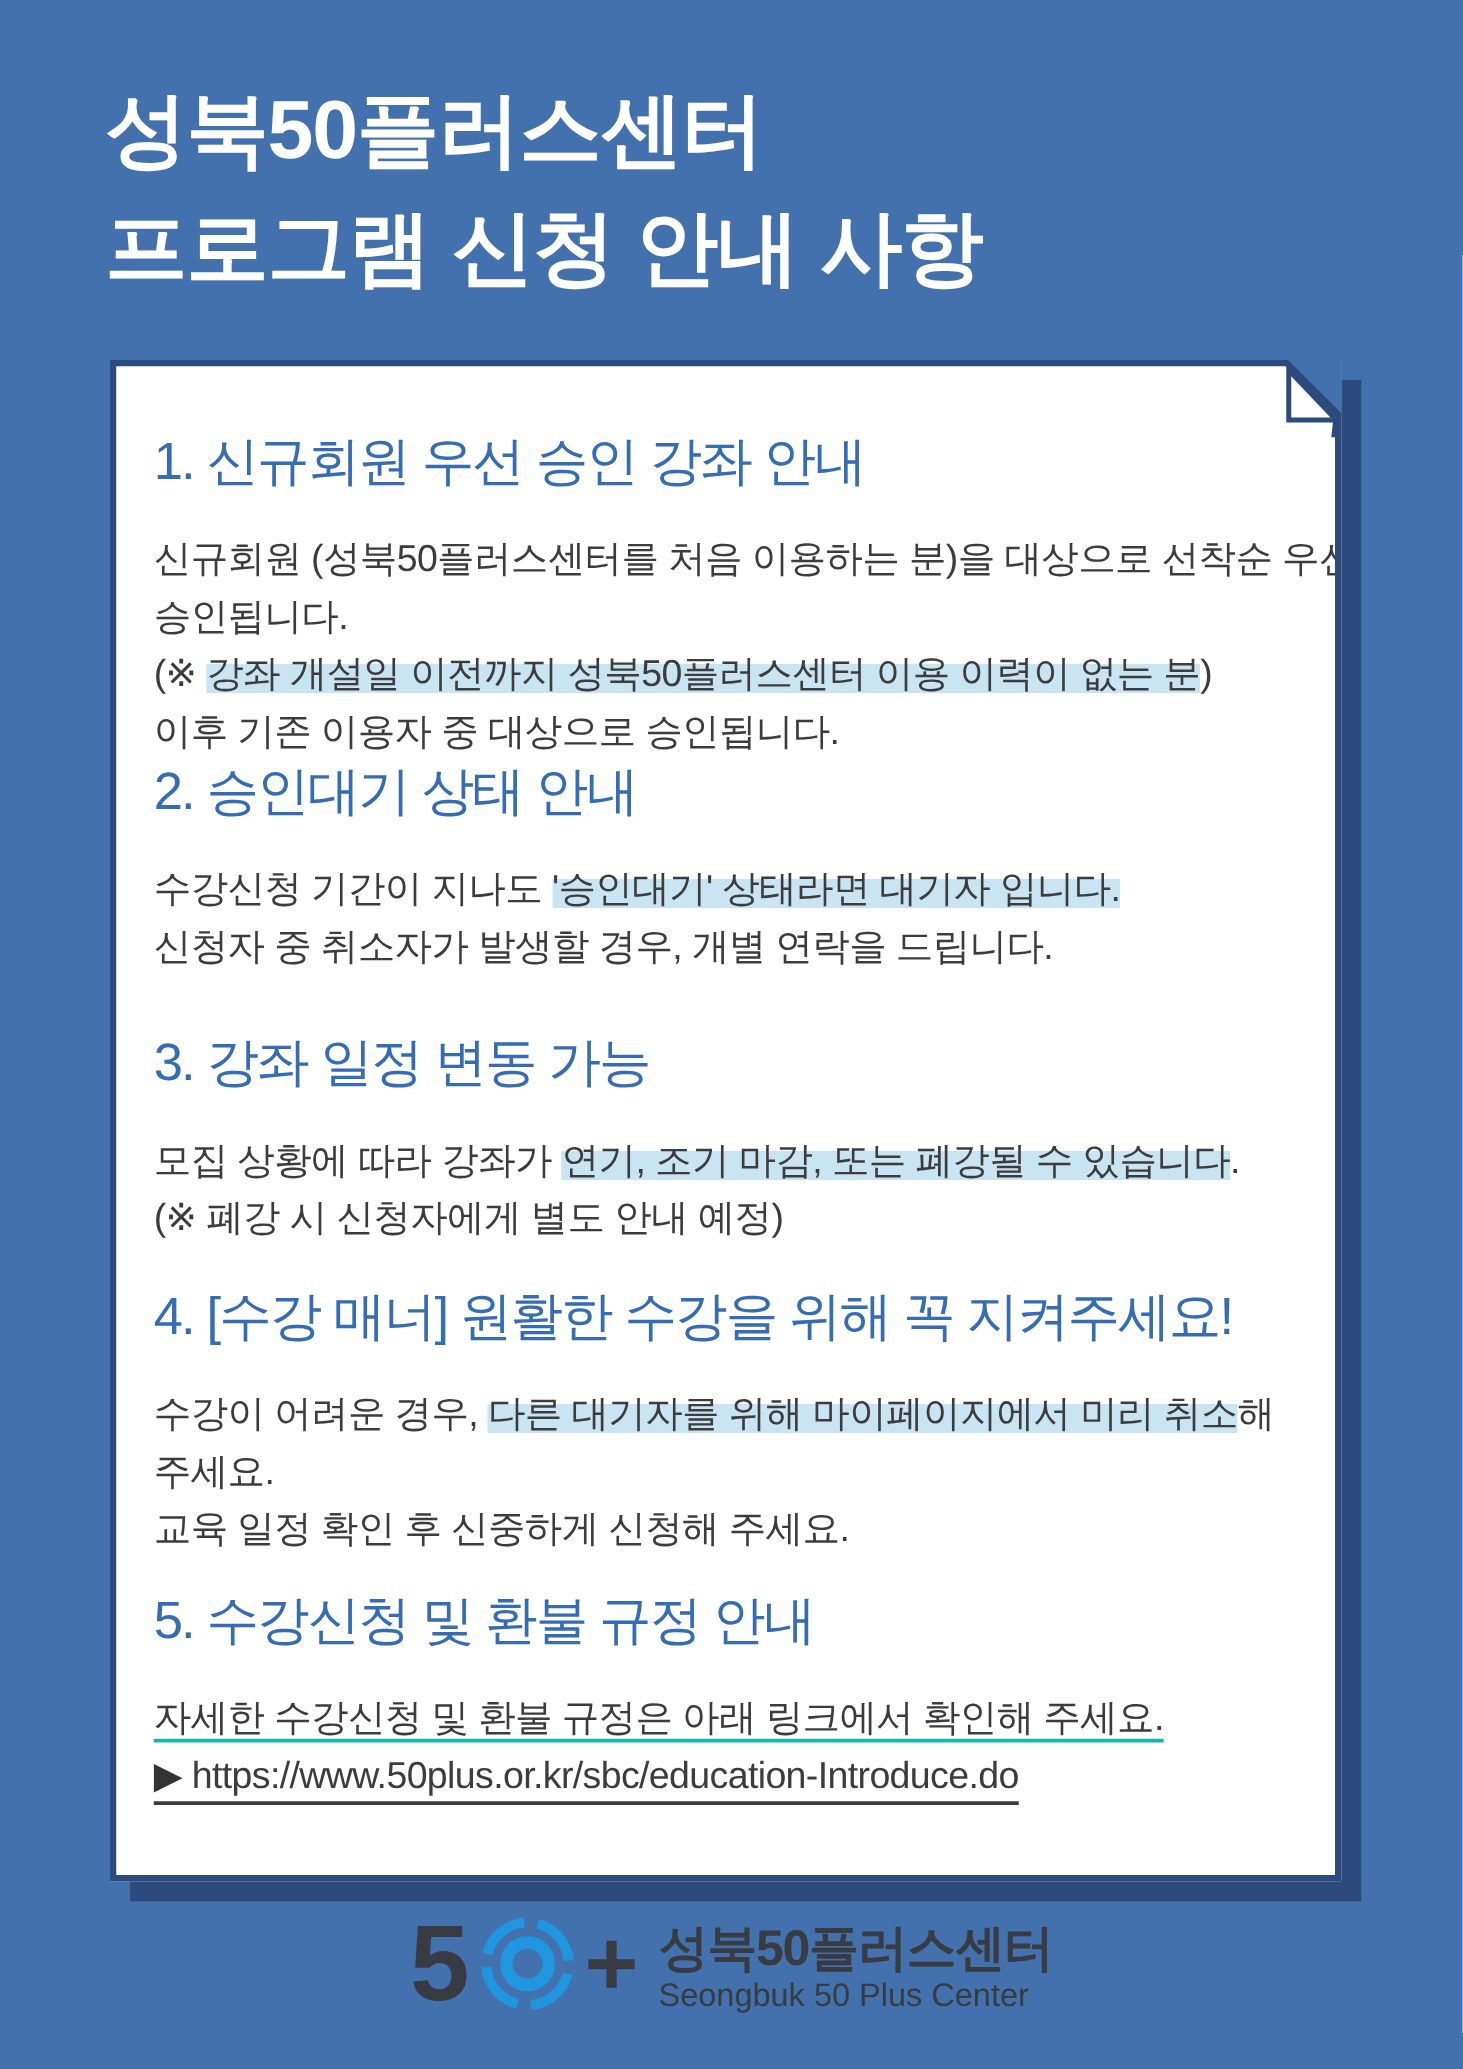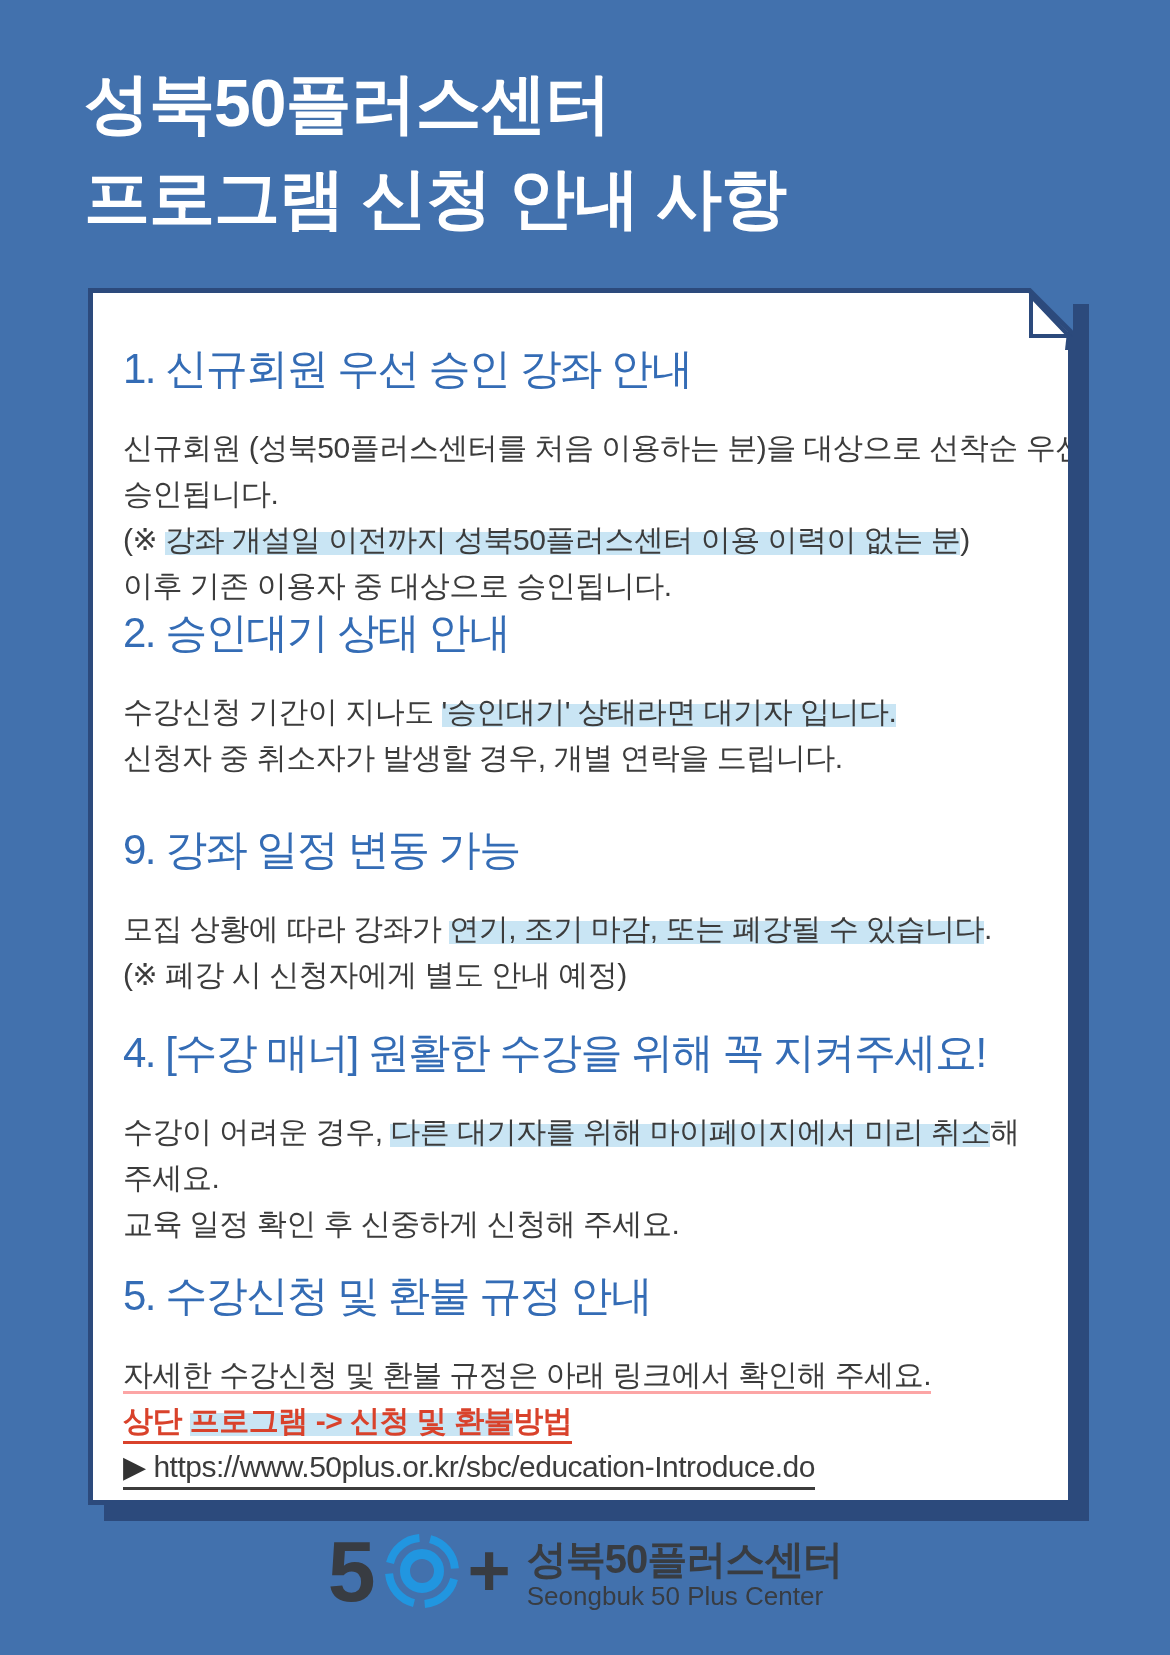--- a/index.html
+++ b/index.html
@@ -39,21 +39,21 @@
   .sec-4{margin-bottom:25px;}
   .sec-5{margin-bottom:0;}
   .line{
     margin:0;color:#3c3c3c;font-size:30px;font-weight:500;line-height:46px;
     letter-spacing:-0.5px;white-space:nowrap;
   }
   .hl{
     background:linear-gradient(transparent 26%, #c9e5f4 26%, #c9e5f4 96%, transparent 96%);
     text-align:center;
   }
-  .underline .inner{border-bottom:3px solid #fca5a5;padding-bottom:0;}
+  .underline .inner{border-bottom:3px solid #14b8a6;padding-bottom:0;}
   .red-link{color:#d9422b;font-weight:700;}
   .red-link .inner{border-bottom:3px solid #d9422b;padding-bottom:4px;}
   .url .inner{border-bottom:3px solid #3c3c3c;padding-bottom:4px;}
   .marker{color:#333333;}
 
   
   .footer{
     position:absolute;left:0;top:1528px;width:1170px;
     display:flex;justify-content:center;align-items:center;gap:16px;
   }
@@ -87,34 +87,33 @@
         <p class="line"><span class="inner"><span>승인됩니다.</span></span></p>
         <p class="line"><span class="inner"><span>(※ </span><span class="hl">강좌 개설일 이전까지 성북50플러스센터 이용 이력이 없는 분</span><span>)</span></span></p>
         <p class="line"><span class="inner"><span>이후 기존 이용자 중 대상으로 승인됩니다.</span></span></p>
       </section>
       <section class="sec-2">
         <h2 class="sec-heading">2. 승인대기 상태 안내</h2>
         <p class="line"><span class="inner"><span>수강신청 기간이 지나도 </span><span class="hl">'승인대기' 상태라면 대기자 입니다.</span></span></p>
         <p class="line"><span class="inner"><span>신청자 중 취소자가 발생할 경우, 개별 연락을 드립니다.</span></span></p>
       </section>
       <section class="sec-3">
-        <h2 class="sec-heading">9. 강좌 일정 변동 가능</h2>
+        <h2 class="sec-heading">3. 강좌 일정 변동 가능</h2>
         <p class="line"><span class="inner"><span>모집 상황에 따라 강좌가 </span><span class="hl">연기, 조기 마감, 또는 폐강될 수 있습니다</span><span>.</span></span></p>
         <p class="line"><span class="inner"><span>(※ 폐강 시 신청자에게 별도 안내 예정)</span></span></p>
       </section>
       <section class="sec-4">
         <h2 class="sec-heading">4. [수강 매너] 원활한 수강을 위해 꼭 지켜주세요!</h2>
         <p class="line"><span class="inner"><span>수강이 어려운 경우, </span><span class="hl">다른 대기자를 위해 마이페이지에서 미리 취소</span><span>해</span></span></p>
         <p class="line"><span class="inner"><span>주세요.</span></span></p>
         <p class="line"><span class="inner"><span>교육 일정 확인 후 신중하게 신청해 주세요.</span></span></p>
       </section>
       <section class="sec-5">
         <h2 class="sec-heading">5. 수강신청 및 환불 규정 안내</h2>
         <p class="line underline"><span class="inner"><span>자세한 수강신청 및 환불 규정은 아래 링크에서 확인해 주세요.</span></span></p>
-        <p class="line red-link"><span class="inner"><span>상단 </span><span class="hl">프로그램 -&gt; 신청 및 환불</span><span>방법</span></span></p>
         <p class="line url"><span class="inner"><span class="marker">▶ </span><span>https://www.50plus.or.kr/sbc/education-Introduce.do</span></span></p>
       </section>
     </div>
 </main>
 
 <footer class="footer">
   <div class="logo-mark">
     <span class="logo-five">5</span>
     <svg class="logo-ring" width="84" height="84" viewBox="0 0 84 84" aria-hidden="true">
       <circle cx="42" cy="42" r="33" fill="none" stroke="#2196e0" stroke-width="8" stroke-dasharray="41 10.8" transform="rotate(14 42 42)"></circle>

